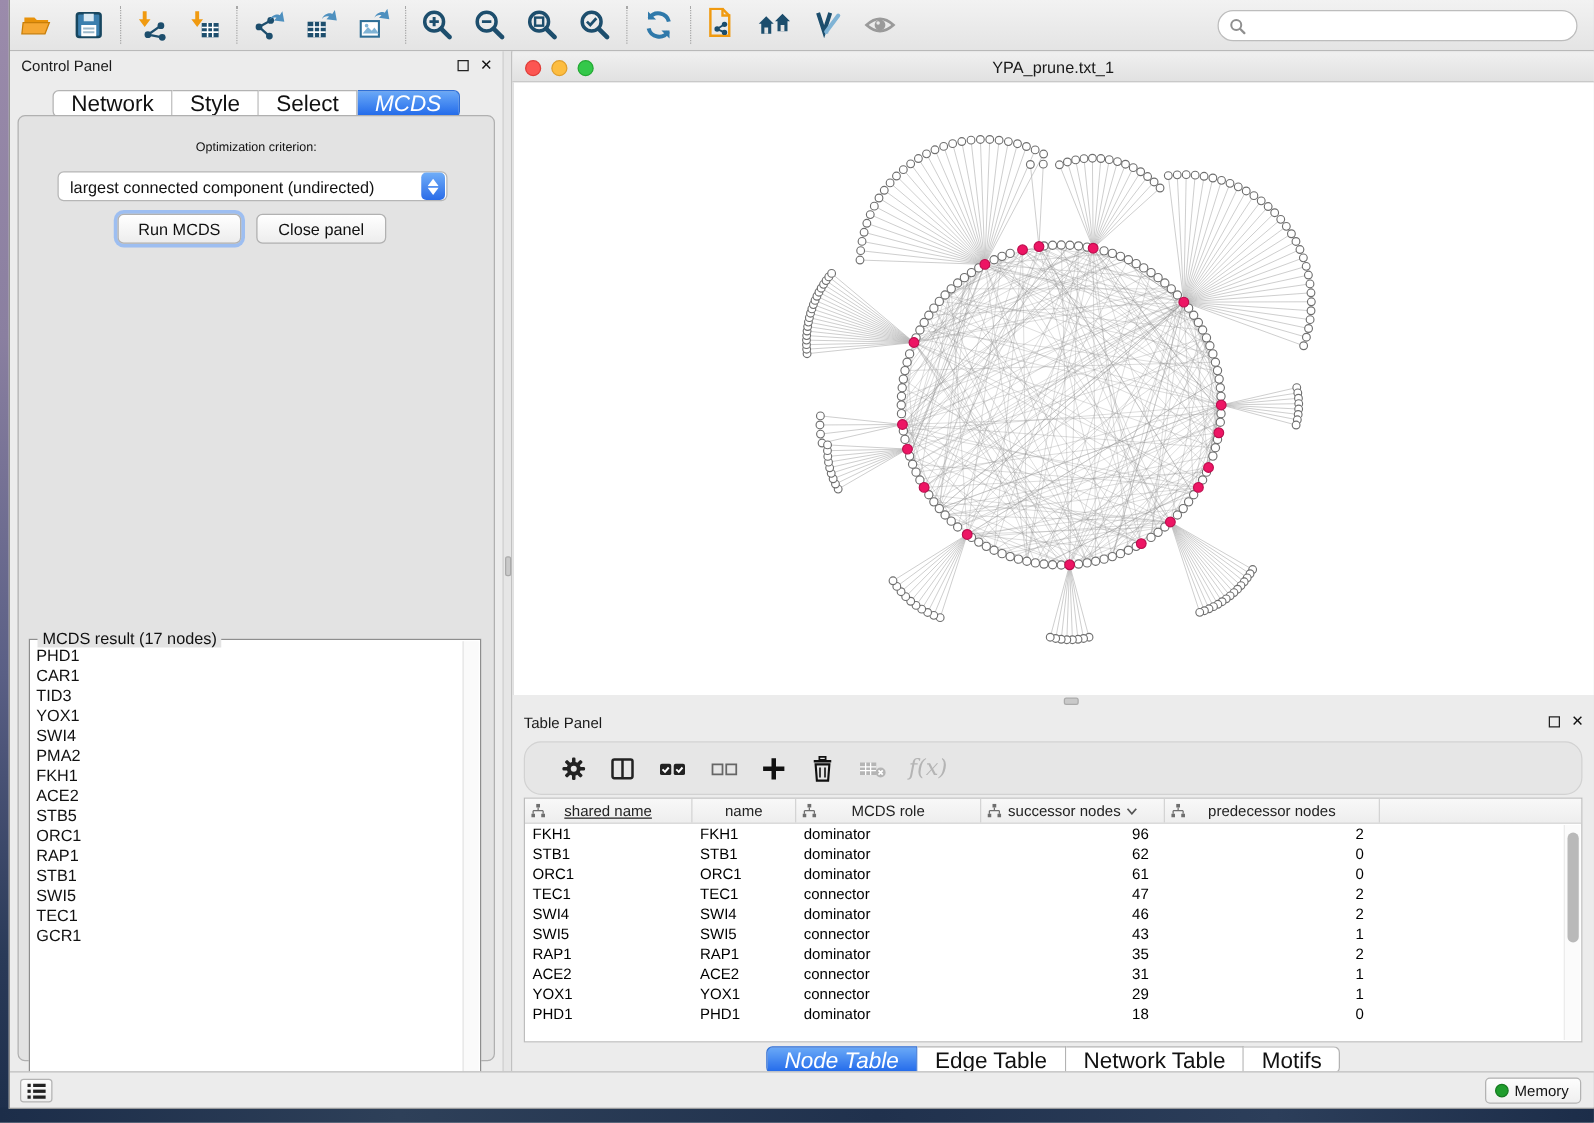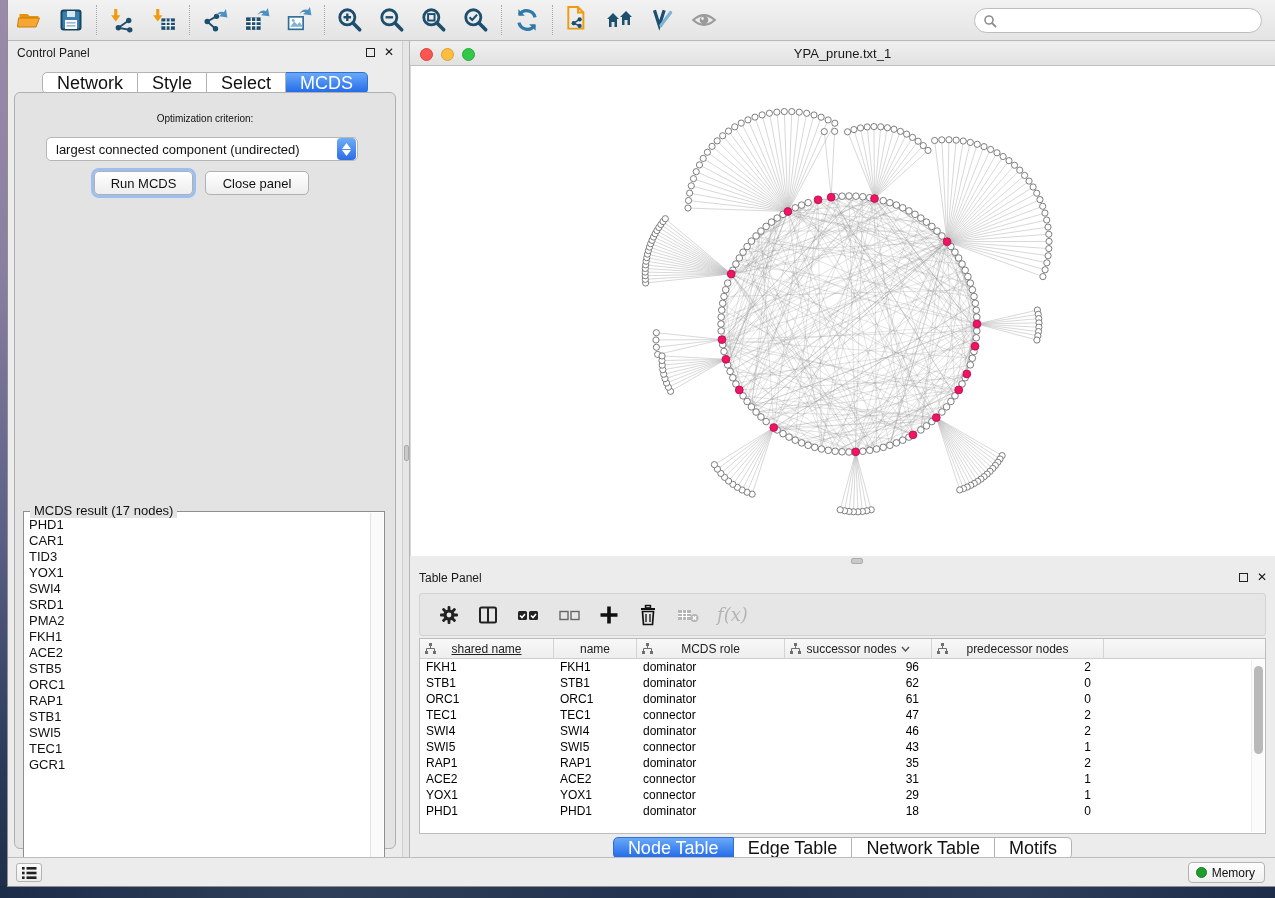--- a/index.html
+++ b/index.html
@@ -39,21 +39,21 @@
   .win-icons { position:absolute; right:8px; top:6px; display:flex; gap:9px; align-items:center; }
   .float-ico { width:9px; height:9px; border:1.6px solid #222; }
   .close-ico { font-size:12px; font-weight:700; color:#111; line-height:10px; }
 
   .cp-tabs { position:absolute; left:0; right:0; top:31px; height:22px;
     display:flex; justify-content:center; }
   .tab-seg { height:22px; padding:0 14px; background:#fff; border:1px solid #b3b3b3;
     border-left:none; font-size:18px; color:#111; display:flex; align-items:center; }
   .tab-seg:first-child { border-left:1px solid #b3b3b3; border-radius:5px 0 0 5px; }
   .tab-seg:last-child { border-radius:0 5px 5px 0; }
-  .tab-seg.sel { background:linear-gradient(#6aa9f7,#2169ea); color:#fff; border-color:#2f6fd6; }
+  .tab-seg.sel { background:linear-gradient(#6aa9f7,#2169ea); color:#fff; border-color:#2f6fd6;font-style:italic; }
 
   .cp-body { position:absolute; left:6px; right:6px; top:51px; height:757px;
     background:#e3e3e3; border:1px solid #b0b0b0; border-radius:6px; }
   .opt-label { position:absolute; top:20px; left:0; right:0; text-align:center;
     font-size:10px; color:#111; }
   .dropdown { position:absolute; left:31px; top:44px; width:312px; height:24px;
     background:#fff; border:1px solid #b6b6b6; border-radius:5px;
     display:flex; align-items:center; }
   .dropdown .dval { flex:1; font-size:13px; padding-left:9px; color:#111; white-space:nowrap; }
   .dd-stepper { width:19px; height:22px; margin-right:1px; border-radius:4px;
@@ -87,22 +87,22 @@
     font-size:13px; color:#1a1a1a; }
   .net-canvas { position:absolute; left:0; right:0; top:25px; height:490px; background:#fff;
     border-left:1px solid #d8d8d8; }
   .h-splitter { position:absolute; left:0; right:0; top:515px; height:10px; background:#ececec; }
   .h-handle { position:absolute; left:441px; top:2px; width:12px; height:6px;
     background:#c9c9c9; border:1px solid #ababab; border-radius:2px; }
 
   
   .table-panel { position:absolute; left:0; right:0; top:525px; bottom:0; background:#ececec; }
   .tp-toolbar { position:absolute; left:9px; right:9px; top:27px; height:43px;
-    background:#e6e6e6; border:1px solid #d2d2d2; border-radius:3px;
-    display:flex; align-items:center; gap:17px; padding-left:18px; }
+    background:#e6e6e6; border:1px solid #d2d2d2; border-radius:14px;
+    display:flex; align-items:center; gap:17px; padding-left:28px; }
   .fx { font-family:"DejaVu Serif",serif; font-style:italic; font-size:18px; color:#b4b4b4; }
   .ttable { position:absolute; left:9px; right:9px; top:72px; height:196px; background:#fff;
     border:1px solid #bdbdbd; overflow:hidden; }
   .thead { display:flex; height:20px; background:linear-gradient(#f8f8f8,#eeeeee);
     border-bottom:1px solid #cfcfcf; }
   .hcell { position:relative; display:flex; align-items:center; justify-content:center;
     font-size:12px; color:#222; border-right:1px solid #d4d4d4; gap:4px; }
   .hcell .ns { position:absolute; left:5px; top:4px; }
   .trow { display:flex; height:16px; align-items:center; }
   .tcell { font-size:12px; color:#000; padding:0 6px; overflow:hidden; white-space:nowrap; }
@@ -306,21 +306,20 @@
           <div class="aq-btn btn-closep">Close panel</div>
         </div>
         <div class="groupbox">
           <legend class="gb">MCDS result (17 nodes)</legend>
           <div class="mcds-list">
               <div>PHD1</div>
               <div>CAR1</div>
               <div>TID3</div>
               <div>YOX1</div>
               <div>SWI4</div>
-              <div>SRD1</div>
               <div>PMA2</div>
               <div>FKH1</div>
               <div>ACE2</div>
               <div>STB5</div>
               <div>ORC1</div>
               <div>RAP1</div>
               <div>STB1</div>
               <div>SWI5</div>
               <div>TEC1</div>
               <div>GCR1</div>

